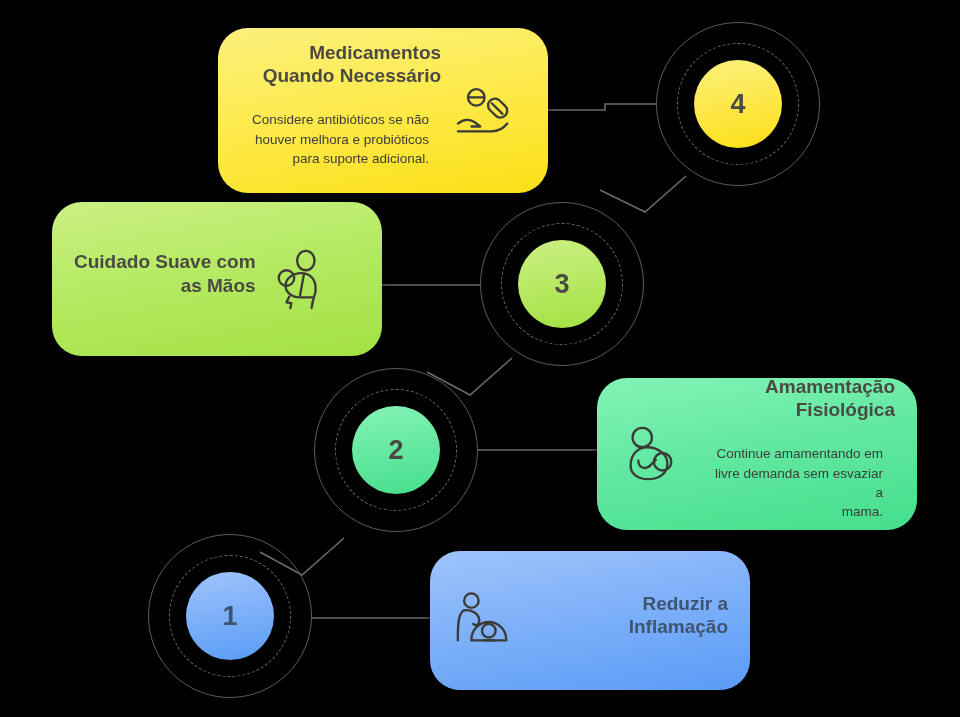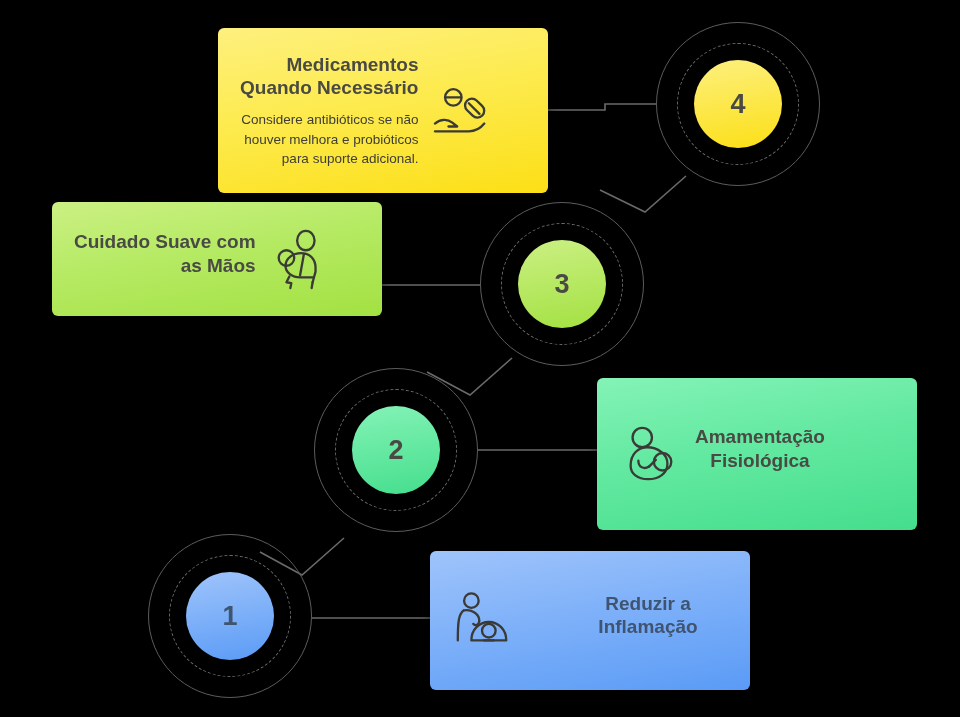--- a/index.html
+++ b/index.html
@@ -24,21 +24,21 @@
     position: absolute;
     left: 0; top: 0;
     width: 960px; height: 717px;
     pointer-events: none;
   }
 
   
   .card {
     position: absolute;
     box-sizing: border-box;
-    border-radius: 6px;
+    border-radius: 30px;
     display: flex;
     align-items: center;
     padding: 16px 22px;
     box-shadow: 0 3px 10px rgba(0,0,0,0.55);
   }
   .card-body {
     display: flex;
     flex-direction: column;
     justify-content: center;
   }
@@ -47,47 +47,47 @@
     font-weight: bold;
     line-height: 1.22;
     color: #4a4a44;
     margin: 0 0 11px 0;
     white-space: pre-line;
   }
   .card-desc {
     font-size: 13.5px;
     line-height: 1.42;
     color: #3d3d3a;
-    margin: 0;
+    margin: 12px;
     white-space: pre-line;
   }
   .card-icon {
     flex: 0 0 auto;
     width: 62px;
     height: 62px;
   }
   .card-icon svg { display: block; width: 100%; height: 100%; }
 
   
   .align-right .card-title,
   .align-right .card-desc { text-align: right; }
   .align-left .card-title,
-  .align-left .card-desc { text-align: center; }
+  .align-left .card-desc { text-align: right; }
 
   
   .icon-right .card-icon { margin-left: 14px; }
   .icon-left  .card-icon { margin-right: 14px; }
 
   
   #card-4 {
     left: 218px; top: 28px; width: 330px; height: 165px;
     background: linear-gradient(170deg, #FDF07E 0%, #FDEB52 42%, #FCDF16 100%);
   }
   #card-3 {
-    left: 52px; top: 202px; width: 330px; height: 114px;
+    left: 52px; top: 202px; width: 330px; height: 154px;
     background: linear-gradient(170deg, #CBF083 0%, #B5EA63 45%, #A3E142 100%);
   }
   #card-2 {
     left: 597px; top: 378px; width: 320px; height: 152px;
     background: linear-gradient(170deg, #84F3B6 0%, #63E9A1 45%, #45DE8D 100%);
   }
   #card-1 {
     left: 430px; top: 551px; width: 320px; height: 139px;
     background: linear-gradient(170deg, #9FC4FB 0%, #7FB1F9 45%, #5A9BF6 100%);
     gap: 40px;
@@ -202,20 +202,23 @@
         <circle cx="24" cy="15" r="10"></circle>
         <path d="M12 44 C12 32 20 25 29 25 C40 25 50 32 50 42 C50 52 41 58 30 58 C19 58 12 52 12 44 Z"></path>
         <circle cx="45" cy="40" r="9"></circle>
         <path d="M20 39 C20 46 26 48 31 45"></path>
         <path d="M31 45 L38 38"></path>
       </svg>
     </div>
     <div class="card-body">
       <div class="card-title">Amamentação
 Fisiológica</div>
+      <div class="card-desc">Continue amamentando em
+livre demanda sem esvaziar a
+mama.</div>
     </div>
   </div>
 
   <div class="card align-left icon-left" id="card-1">
     <div class="card-icon">
       <svg viewBox="0 0 64 64" fill="none" stroke="#3a3a36" stroke-width="2.4" stroke-linecap="round" stroke-linejoin="round">
         <circle cx="20" cy="11" r="7.5"></circle>
         <path d="M12 21 C7 25 6 32 6 52"></path>
         <path d="M13 21 C20 20 27 24 28 30 C29 35 25 38 22 35"></path>
         <path d="M20 52 C20 41 28 33 38 33 C48 33 56 41 56 52 Z"></path>

